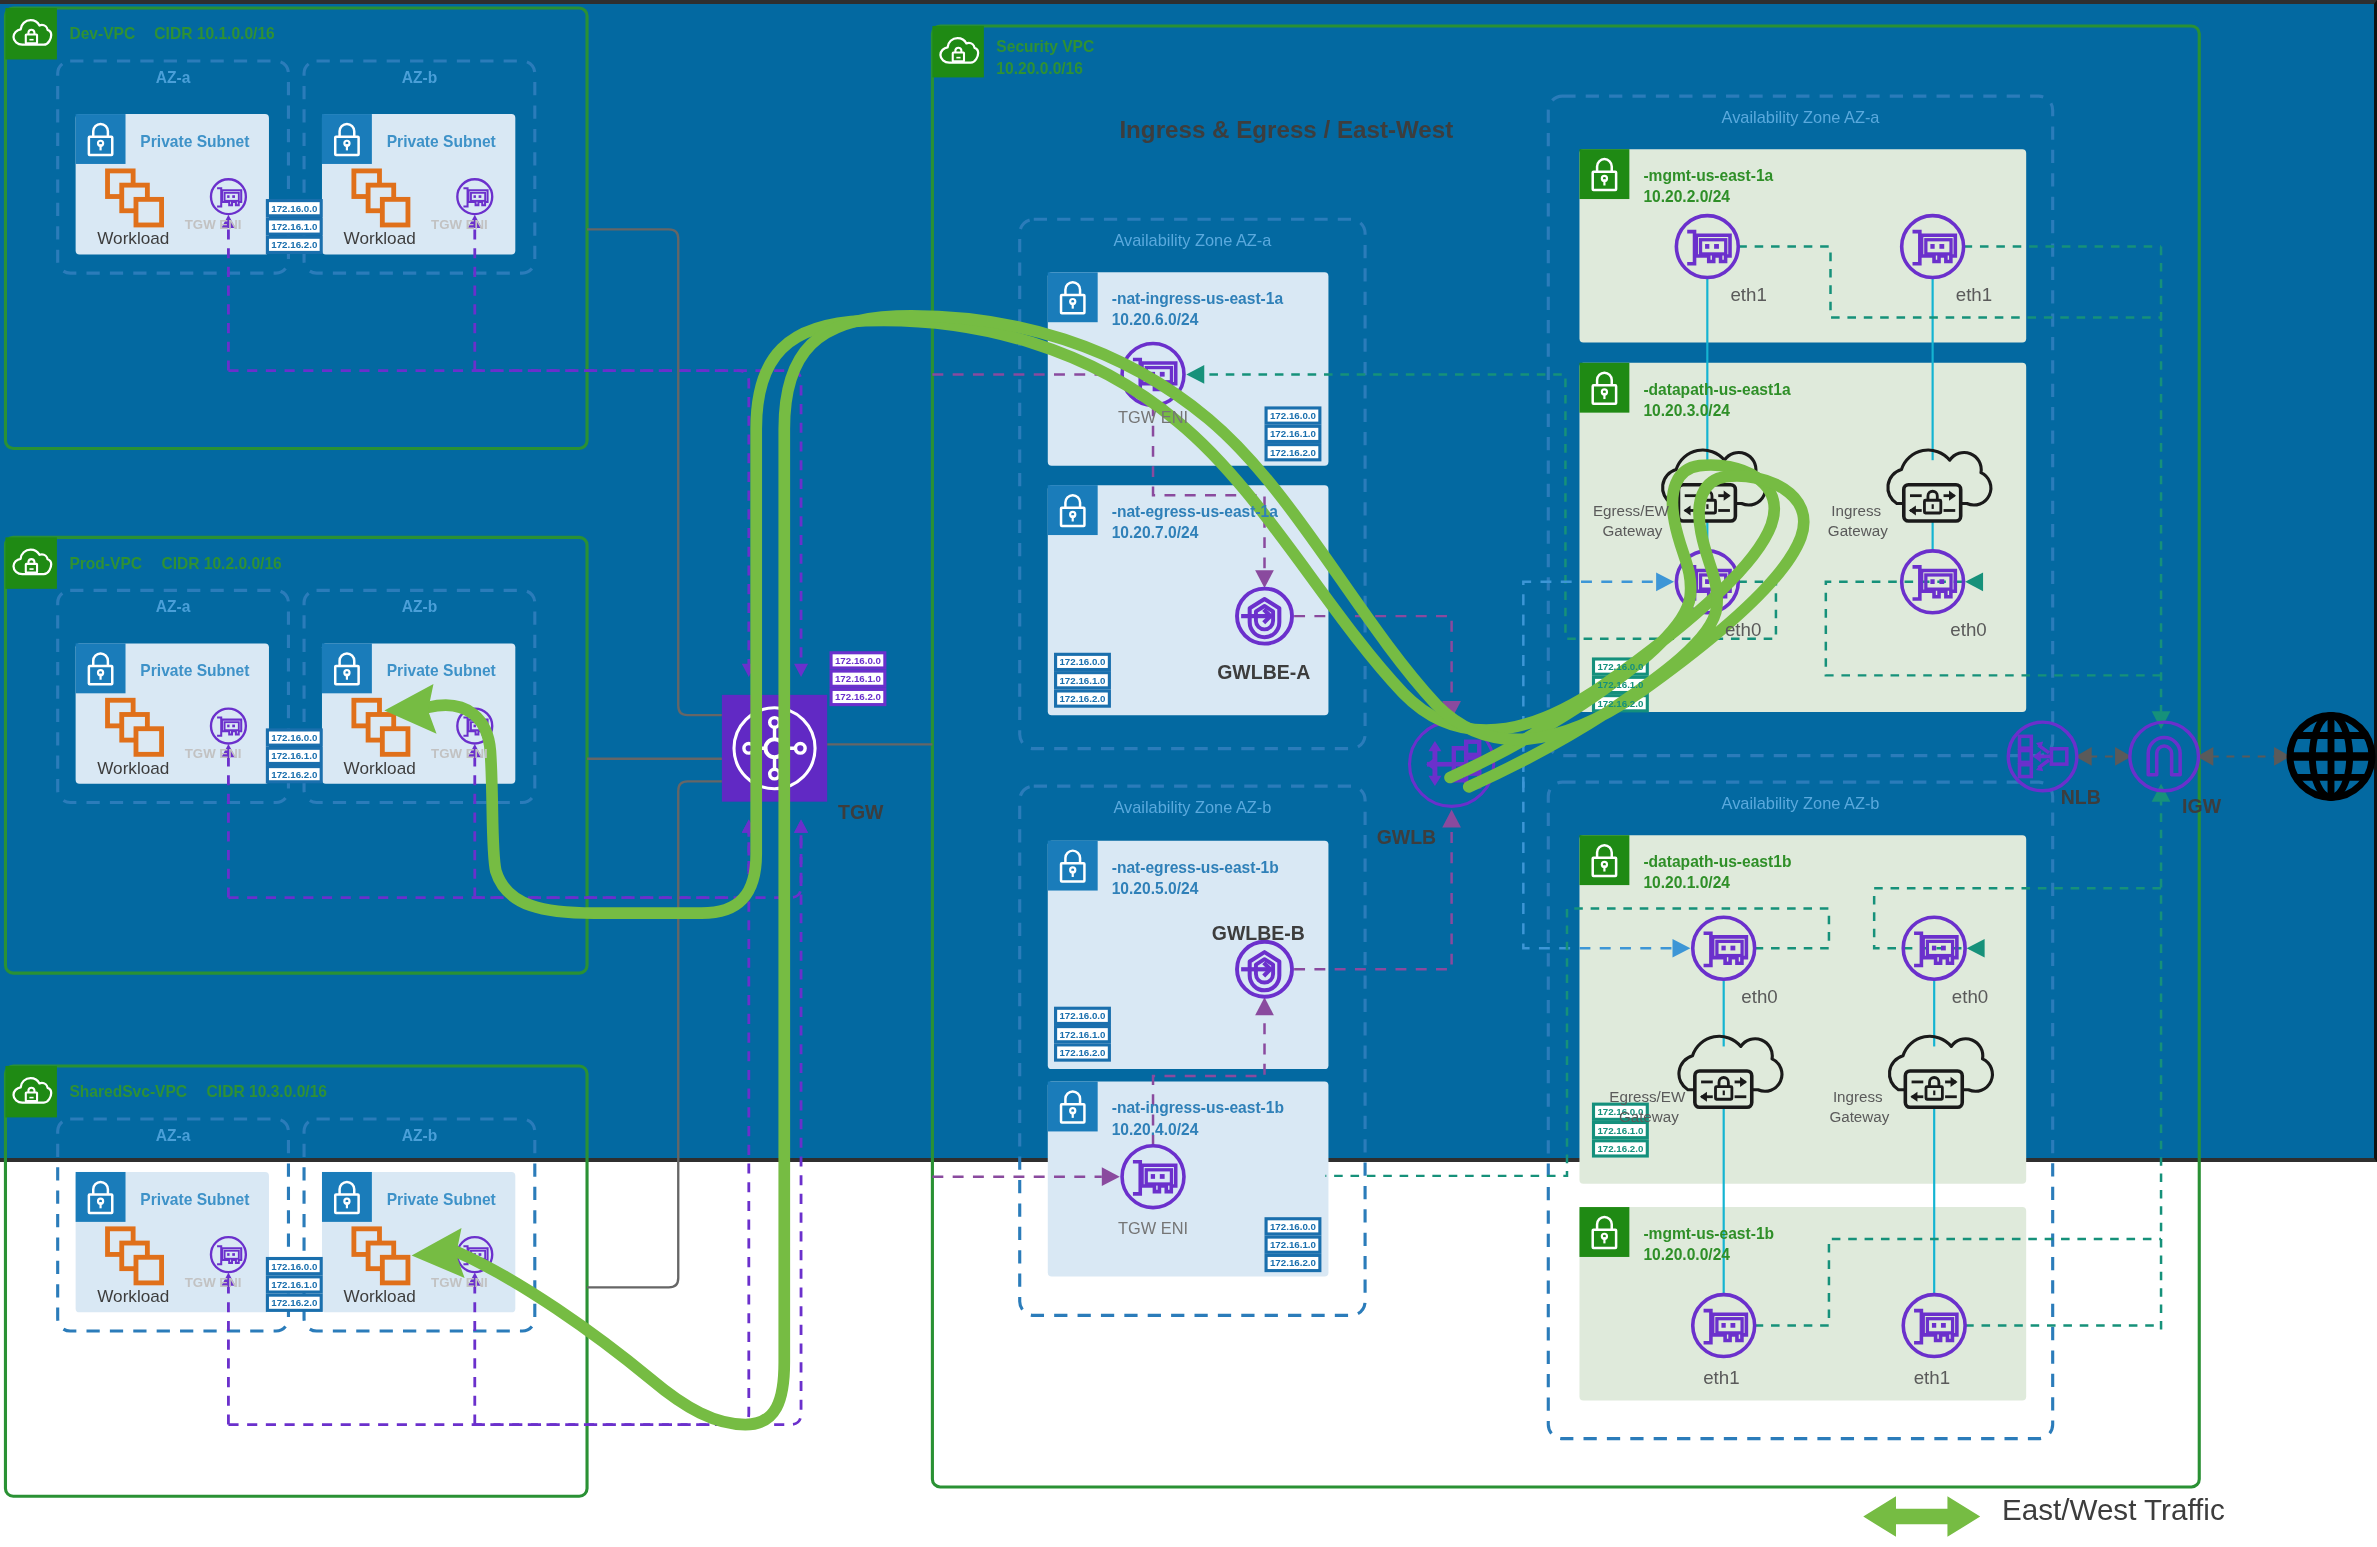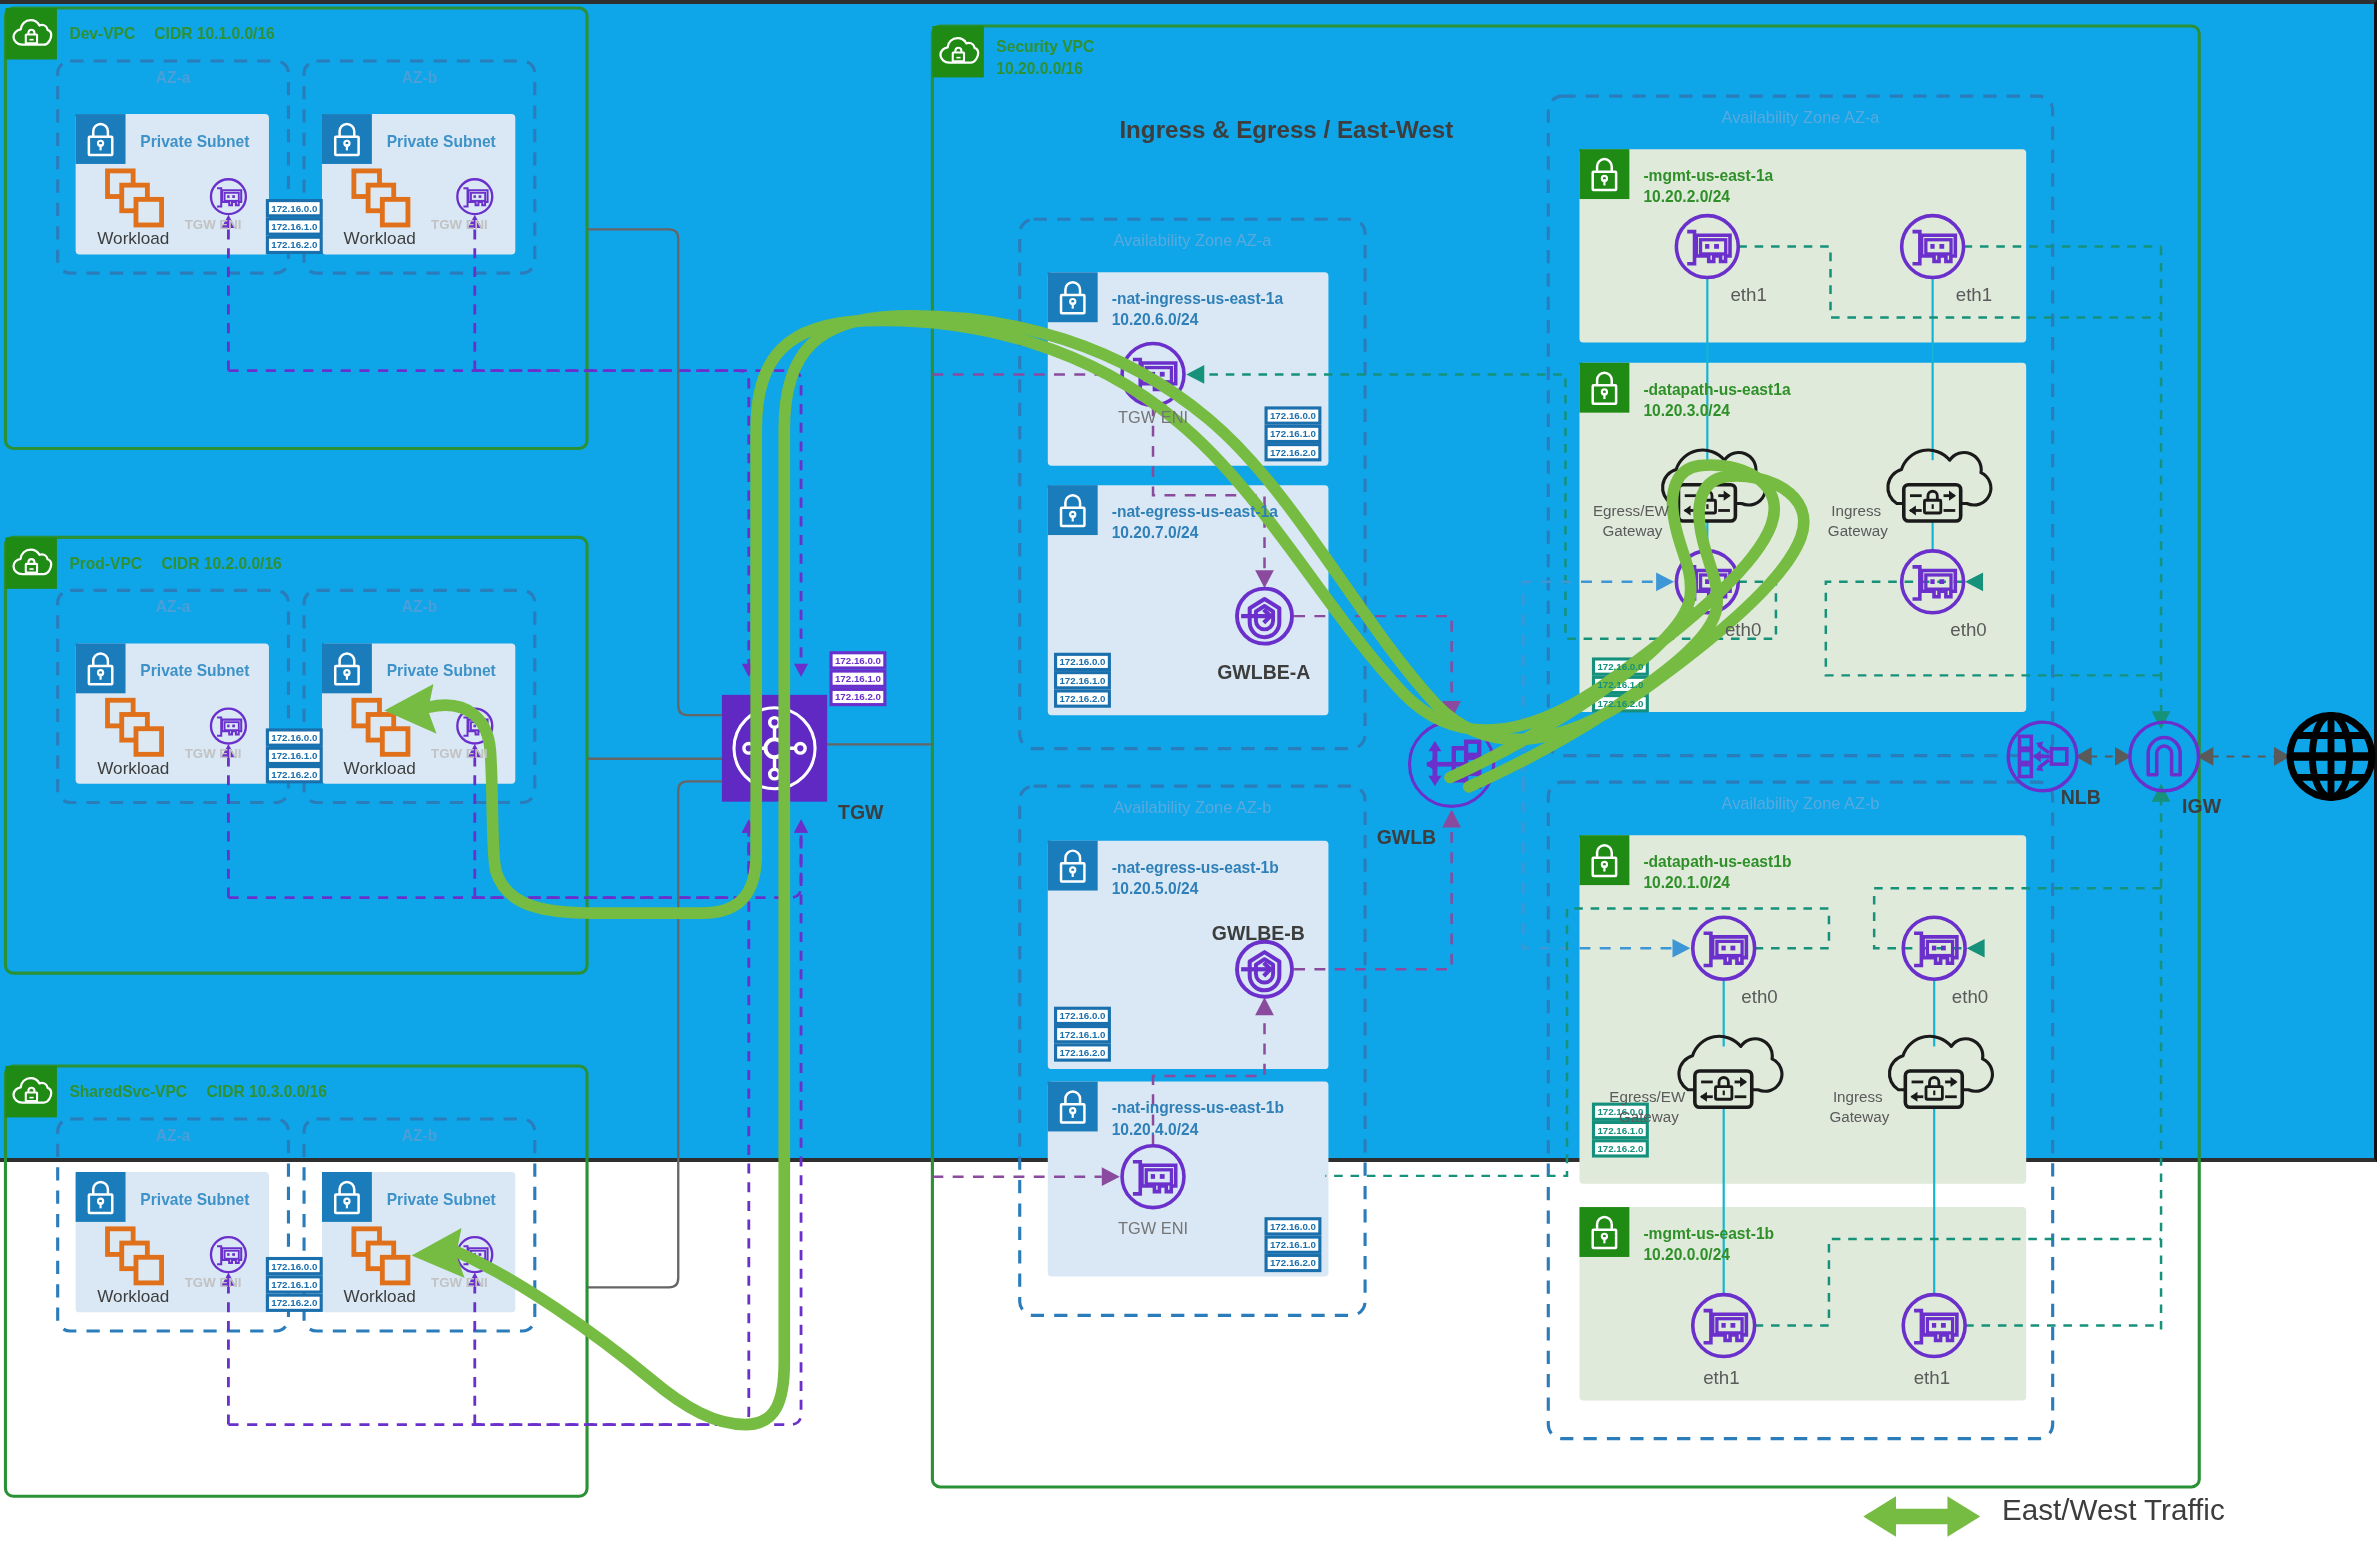--- a/index.html
+++ b/index.html
@@ -1,17 +1,17 @@
 <!DOCTYPE html>
 <html style="font-size:12.5px"><head>
 <meta charset="utf-8">
 <style>
   html,body{margin:0;padding:0;background:#ffffff;}
   body{width:2377px;height:1547px;overflow:hidden;font-family:"Liberation Sans",sans-serif;}
-  #root{position:relative;width:2377px;height:1162px;background:#0ea5e9;
+  #root{position:relative;width:2377px;height:1162px;background:#0369a1;
         border-top:4.7px solid #2f2f2f;border-bottom:4.7px solid #2f2f2f;
         border-left:0;border-right:3.1px solid #111;box-sizing:border-box;}
   svg#main{display:block;position:absolute;left:0;top:0;}
   text{font-family:"Liberation Sans",sans-serif;dominant-baseline:alphabetic;}
   .vpcname{font-size:20px;font-weight:bold;fill:#2f9134;}
   .azlbl{font-size:20px;font-weight:bold;fill:#4a9fd8;}
   .azlbl2{font-size:21px;fill:#5aa9dd;}
   .subnetlbl{font-size:20px;font-weight:bold;fill:#3e92c8;}
   .subnetlbl-b{font-size:20px;font-weight:bold;fill:#2f80b8;}
   .subnetlbl-g{font-size:20px;font-weight:bold;fill:#2f8f28;}

